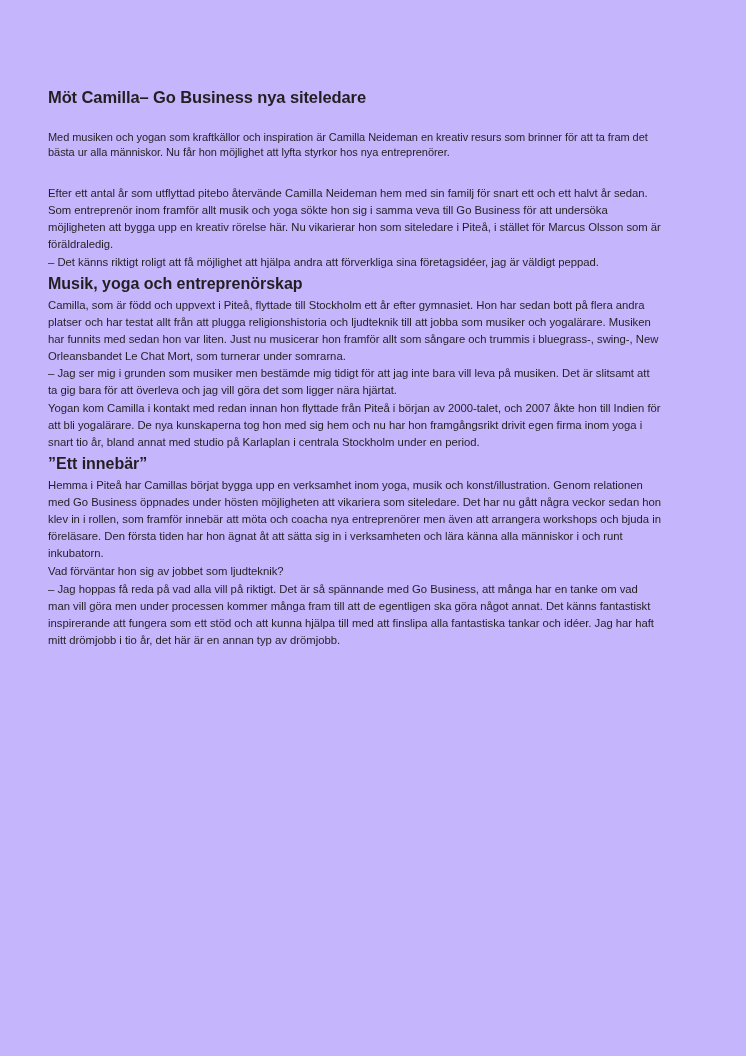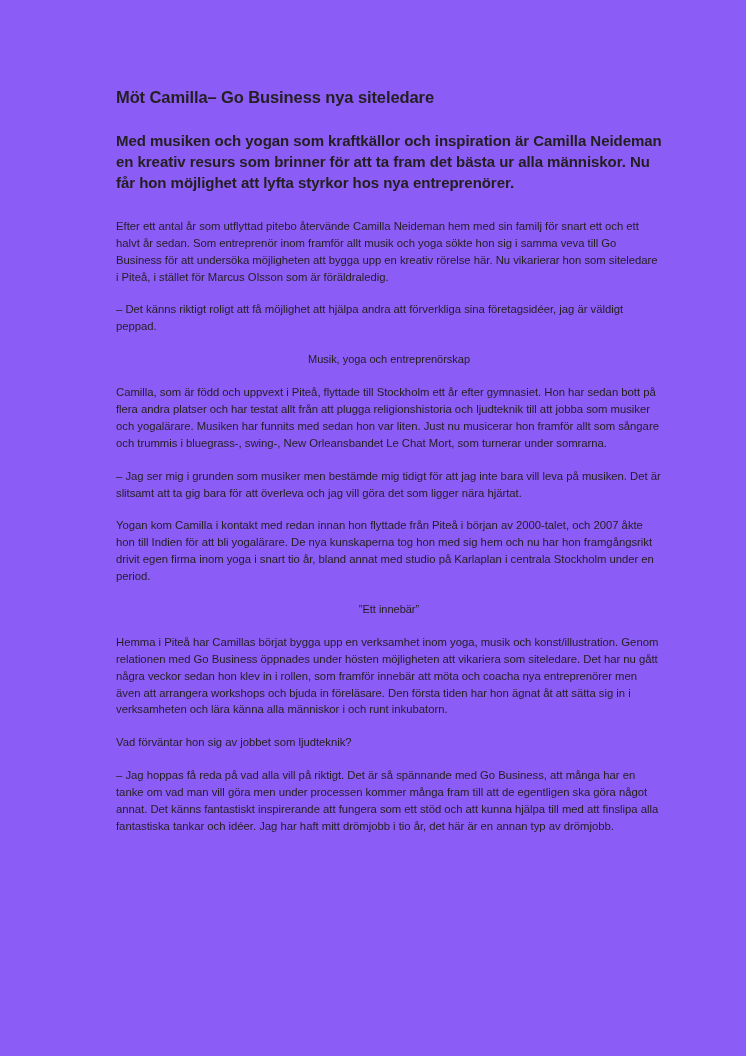--- a/index.html
+++ b/index.html
@@ -12,54 +12,53 @@
     height: 1056px;
     font-family: "Liberation Sans", sans-serif;
     color: #231f20;
     -webkit-font-smoothing: antialiased;
   }
   .page {
     position: relative;
     width: 746px;
     height: 1056px;
     box-sizing: border-box;
-    padding: 88px 84px 0 116px;
-    background: #8b5cf6;
+    padding: 88px 84px 0 48px;
+    background: #c4b5fd;
   }
   .doc-title {
     font-size: 16.5px;
     font-weight: bold;
     letter-spacing: -0.1px;
     margin: 0 0 22px 0;
     line-height: 1.2;
   }
   .lede {
-    font-size: 15px;
-    font-weight: bold;
+    font-size: 11px;
+    font-weight: normal;
     line-height: 1.42;
     margin: 0 0 24px 0;
     letter-spacing: -0.05px;
   }
   .body-block {
     font-size: 11.3px;
     line-height: 1.50;
     letter-spacing: -0.02px;
   }
   .body-block p {
     margin: 0;
   }
   .body-block p + p {
-    margin-top: 16px;
+    margin-top: 1px;
   }
   .subhead {
-    font-size: 11px;
-    font-weight: normal;
+    font-size: 16px;
+    font-weight: bold;
     line-height: 1.50;
     margin: 0;
-    text-align: center;
   }
   .credit {
     font-size: 10.4px;
     font-weight: bold;
     margin-top: 22px;
     line-height: 1.4;
   }
 </style>
 </head>
 <body>

